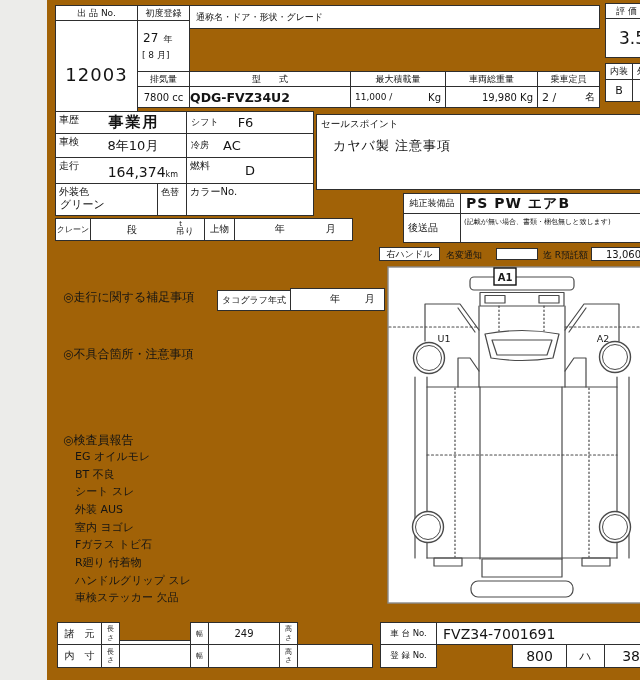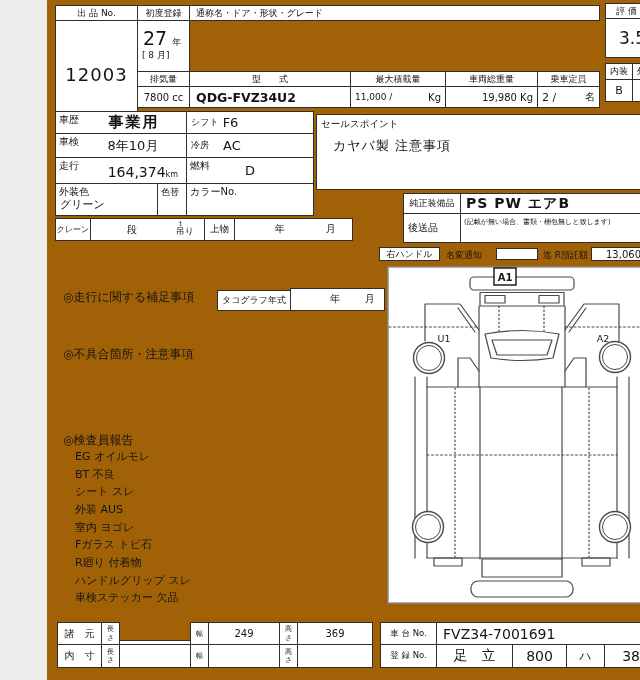--- a/index.html
+++ b/index.html
@@ -21,33 +21,33 @@
 <body>
 
 <div class="sheet">
 
   <div class="bx fc f9" style="left:8px;top:5px;width:83px;height:16px">出 品 No.</div>
   <div class="bx fc" style="left:8px;top:20px;width:83px;height:108px;font-size:18px;letter-spacing:1px">12003</div>
 
   <div class="bx fc f9" style="left:90px;top:5px;width:53px;height:16px">初度登録</div>
   <div class="bx" style="left:90px;top:20px;width:53px;height:52px">
     <div class="tx" style="left:5px;top:6px">
-      <span style="font-size:19px">27</span>
+      <span style="font-size:12px">27</span>
       <span class="f9">年</span>
     </div>
     <div class="tx f9" style="left:4px;top:28px">[ 8 月]</div>
   </div>
 
-  <div class="bx fl f9" style="left:142px;top:5px;width:411px;height:16px;padding-left:6px">通称名・ドア・形状・グレード</div>
+  <div class="bx fl f9" style="left:142px;top:5px;width:411px;height:24px;padding-left:6px">通称名・ドア・形状・グレード</div>
 
   <div class="bx fc f9" style="left:90px;top:71px;width:53px;height:16px">排気量</div>
   <div class="bx fc f10" style="left:90px;top:86px;width:53px;height:22px">7800 cc</div>
 
   <div class="bx fc f9" style="left:142px;top:71px;width:162px;height:16px">型　　式</div>
-  <div class="bx fl b" style="left:142px;top:86px;width:162px;height:22px;padding-left:6px;font-size:12.5px">QDG-FVZ34U2</div>
+  <div class="bx fl b" style="left:142px;top:86px;width:162px;height:22px;font-size:12.5px">QDG-FVZ34U2</div>
 
   <div class="bx fc f9" style="left:303px;top:71px;width:96px;height:16px">最大積載量</div>
   <div class="bx fl" style="left:303px;top:86px;width:96px;height:22px;padding:0 4px;justify-content:space-between">
     <span class="f9">11,000 /</span>
     <span class="f10">Kg</span>
   </div>
 
   <div class="bx fc f9" style="left:398px;top:71px;width:93px;height:16px">車両総重量</div>
   <div class="bx fl f10" style="left:398px;top:86px;width:93px;height:22px;justify-content:flex-end;padding-right:4px">19,980 Kg</div>
 
@@ -61,21 +61,21 @@
   <div class="bx fc" style="left:558px;top:18px;width:55px;height:40px;font-size:17px">3.5</div>
   <div class="bx fc f9" style="left:558px;top:63px;width:28px;height:17px">内装</div>
   <div class="bx fc f9" style="left:585px;top:63px;width:28px;height:17px">外装</div>
   <div class="bx fc f11" style="left:558px;top:79px;width:28px;height:23px">B</div>
   <div class="bx fc f11" style="left:585px;top:79px;width:28px;height:23px"></div>
 
   <div class="bx" style="left:8px;top:111px;width:132px;height:23px">
     <span class="tag">車歴</span>
     <div class="fc b" style="height:100%;padding-left:26px;font-size:15px;letter-spacing:2px">事業用</div>
   </div>
-  <div class="bx fl" style="left:139px;top:111px;width:128px;height:23px;padding-left:4px;gap:4px">
+  <div class="bx fl" style="left:139px;top:111px;width:128px;height:23px;padding-left:4px;gap:19px">
     <span class="f9">シフト</span>
     <span class="f13">F6</span>
   </div>
 
   <div class="bx" style="left:8px;top:133px;width:132px;height:25px">
     <span class="tag">車検</span>
     <div class="fc f13" style="height:100%;padding-left:24px">8年10月</div>
   </div>
   <div class="bx fl" style="left:139px;top:133px;width:128px;height:25px;padding-left:4px;gap:14px">
     <span class="f9">冷房</span>
@@ -212,35 +212,33 @@
   <div class="bx fc f10" style="left:10px;top:622px;width:45px;height:23px">諸　元</div>
   <div class="bx fc" style="left:54px;top:622px;width:19px;height:23px">
       <span class="vlabel">長さ</span>
     </div>
   <div class="bx fc f10" style="left:72px;top:640px;width:72px;height:23px">792</div>
   <div class="bx fc f7" style="left:143px;top:622px;width:19px;height:23px">幅</div>
   <div class="bx fc f10" style="left:161px;top:622px;width:72px;height:23px">249</div>
   <div class="bx fc" style="left:232px;top:622px;width:19px;height:23px">
       <span class="vlabel">高さ</span>
     </div>
-  <div class="bx fc f10" style="left:250px;top:622px;width:76px;height:23px">369</div>
 
   <div class="bx fc f10" style="left:10px;top:644px;width:45px;height:24px">内　寸</div>
   <div class="bx fc" style="left:54px;top:644px;width:19px;height:24px">
       <span class="vlabel">長さ</span>
     </div>
   <div class="bx fc f10" style="left:72px;top:644px;width:72px;height:24px"></div>
   <div class="bx fc f7" style="left:143px;top:644px;width:19px;height:24px">幅</div>
   <div class="bx fc f10" style="left:161px;top:644px;width:72px;height:24px"></div>
   <div class="bx fc" style="left:232px;top:644px;width:19px;height:24px">
       <span class="vlabel">高さ</span>
     </div>
   <div class="bx fc f10" style="left:250px;top:644px;width:76px;height:24px"></div>
 
   <div class="bx fc" style="left:333px;top:622px;width:57px;height:23px;font-size:8.5px">車 台 No.</div>
   <div class="bx fl f14" style="left:389px;top:622px;width:240px;height:23px;padding-left:6px">FVZ34-7001691</div>
   <div class="bx fc" style="left:333px;top:644px;width:57px;height:24px;font-size:8.5px">登 録 No.</div>
-  <div class="bx fc f14" style="left:389px;top:644px;width:77px;height:24px">足　立</div>
   <div class="bx fc f14" style="left:465px;top:644px;width:55px;height:24px">800</div>
   <div class="bx fc f12" style="left:519px;top:644px;width:39px;height:24px">ハ</div>
   <div class="bx fc f14" style="left:557px;top:644px;width:72px;height:24px">3865</div>
 
 </div>
 
 </body></html>

